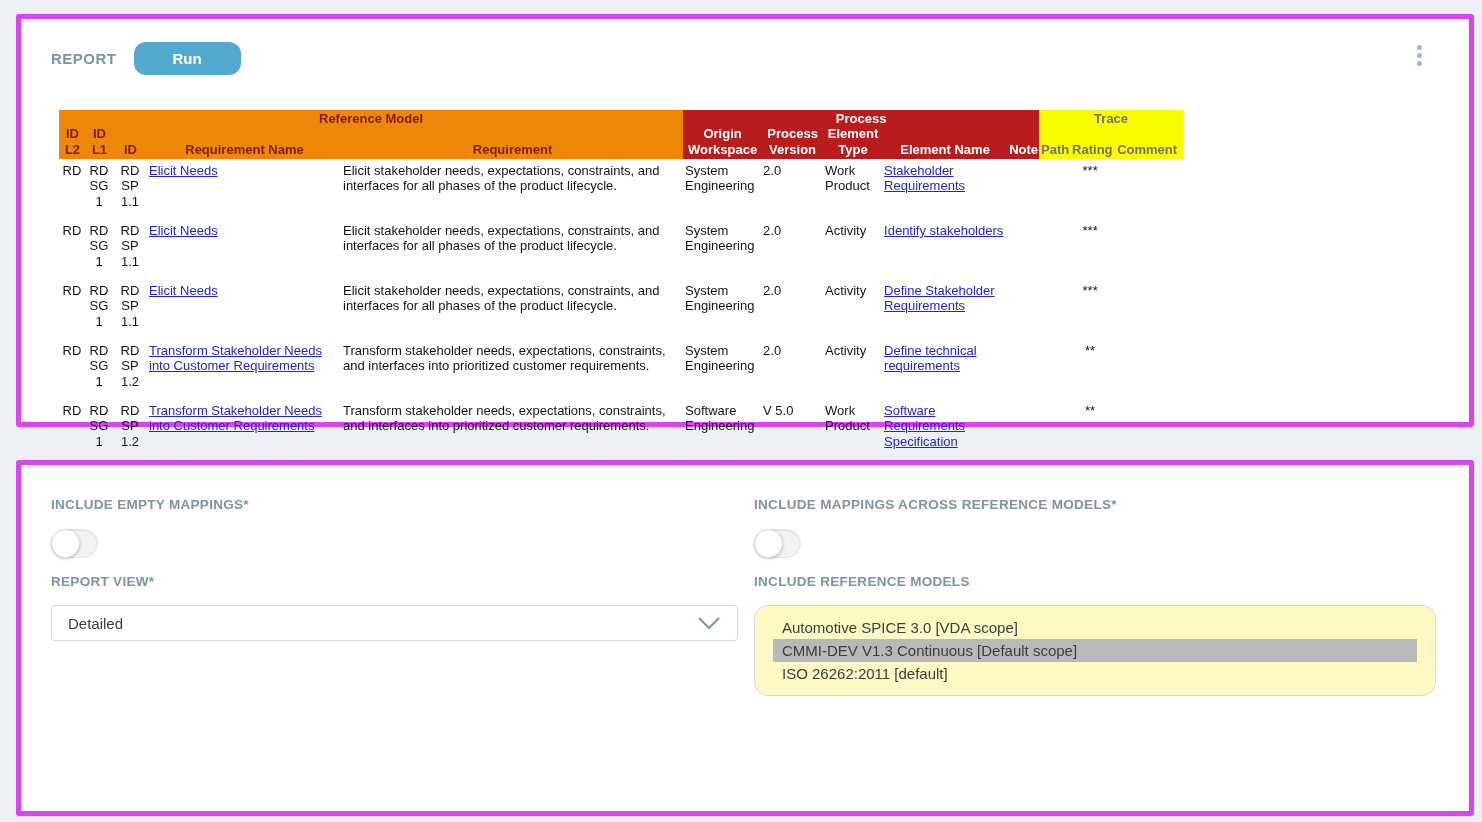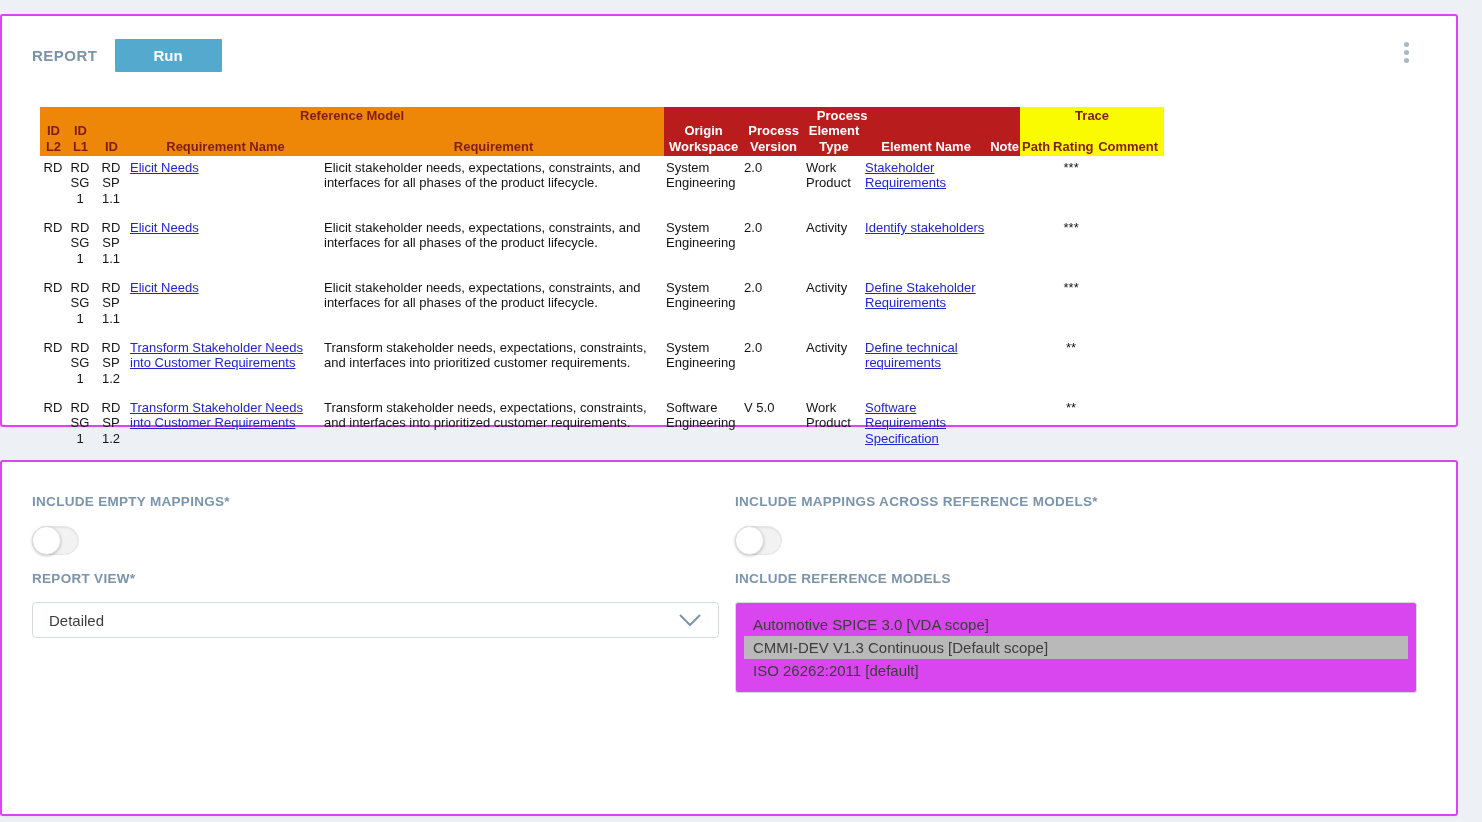--- a/index.html
+++ b/index.html
@@ -5,24 +5,24 @@
   * { box-sizing: border-box; margin: 0; padding: 0; }
   html, body {
     width: 1482px; height: 822px;
     background: #edf1f6;
     font-family: "Liberation Sans", "DejaVu Sans", sans-serif;
     overflow: hidden;
     position: relative;
   }
   .card {
     position: absolute;
-    left: 0;
+    left: 16px;
     width: 1458px;
     background: #ffffff;
-    border: 2px solid #d946ef;
+    border: 5px solid #d946ef;
     border-radius: 3px;
     box-shadow: 0 1px 2px rgba(27,43,66,0.06);
   }
   #report-card { top: 14px; height: 413px; }
   #params-card { top: 460px; height: 356px; }
 
   
   .report-bar {
     display: flex;
     align-items: center;
@@ -38,21 +38,21 @@
   .run-btn {
     margin-left: 17px;
     width: 107px;
     height: 33px;
     background: #54a9cf;
     color: #ffffff;
     font-family: inherit;
     font-weight: 700;
     font-size: 15px;
     border: none;
-    border-radius: 1px;
+    border-radius: 12px;
     cursor: pointer;
   }
   .kebab {
     position: absolute;
     right: 42px;
     top: 22px;
     width: 16px;
     height: 28px;
     display: flex;
     flex-direction: column;
@@ -72,21 +72,21 @@
     margin: 35px 0 0 38px;
     width: 1124px;
     border-collapse: collapse;
     table-layout: fixed;
     font-size: 13px;
     line-height: 1.18;
     color: #141414;
   }
   .hdr-orange { background: #ee8608; color: #7f1d1d; }
   .hdr-blue   { background: #b91c1c; color: #fff; }
-  .hdr-yellow { background: #fbfb00; color: #7f1d1d; }
+  .hdr-yellow { background: #fbfb00; color: #737373; }
   table.results th { font-weight: 700; }
   tr.group-row th {
     text-align: center;
     padding: 1px 0 0 0;
     font-size: 13px;
   }
   tr.cols-row th {
     text-align: center;
     vertical-align: bottom;
     padding: 0 1px 2px 2px;
@@ -154,23 +154,23 @@
     padding: 0 16px;
     font-size: 15px;
     color: #3d3d3d;
     cursor: pointer;
   }
   .chev { display: inline-flex; }
   
   .listbox {
     margin-top: 16px;
     border: 1px solid #d5dae0;
-    border-radius: 3px;
-    background: #d946ef;
-    padding: 10px 8px;
+    border-radius: 14px;
+    background: #fef9c3;
+    padding: 10px 18px;
   }
   .list-item {
     font-size: 15px;
     color: #3d3d3d;
     line-height: 23px;
     padding: 0 9px;
     cursor: pointer;
     white-space: nowrap;
     overflow: hidden;
   }

